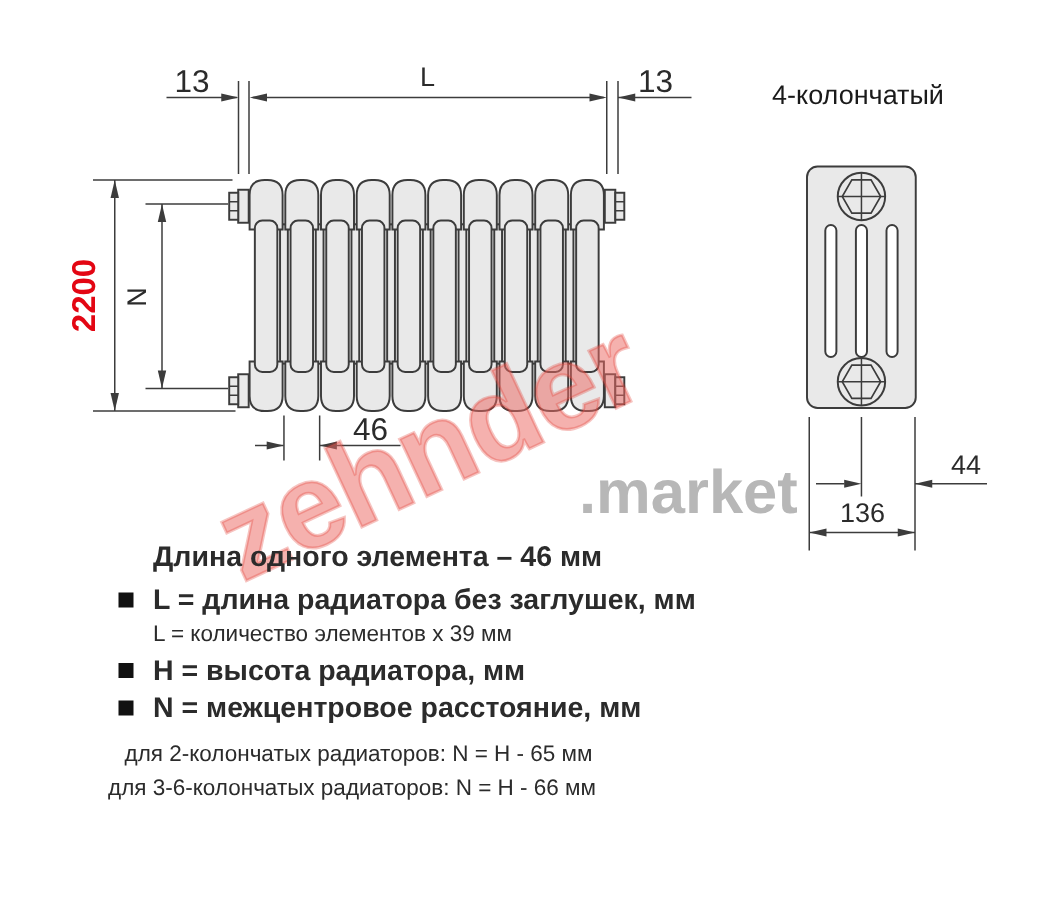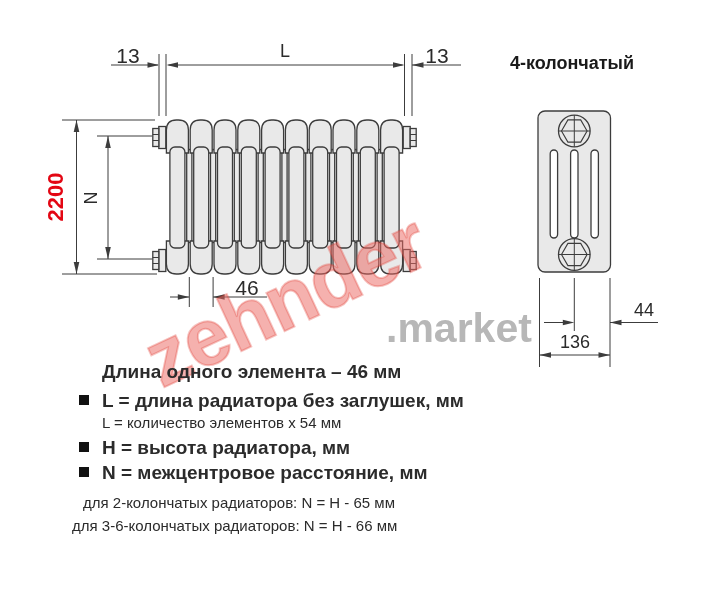--- a/index.html
+++ b/index.html
@@ -23,21 +23,21 @@
   svg.drawing .slot{fill:var(--slot-fill);stroke:var(--line);stroke-width:1.3;}
   svg.drawing .thin{fill:none;stroke:var(--line);stroke-width:1.1;}
   svg.drawing .arr{fill:var(--line);stroke:none;}
   .lbl{
     position:absolute;z-index:4;font-size:21px;line-height:1;white-space:nowrap;
     transform:translate(-50%,-50%);color:var(--text);
   }
   .lbl.big-dim{font-size:18px;}
   .lbl.rot{transform:translate(-50%,-50%) rotate(-90deg);}
   .lbl.red{color:var(--dimension-red);font-weight:700;font-size:22px;}
-  .lbl.title{font-weight:700;font-size:18px;color:#1a1a1a;}
+  .lbl.title{font-weight:400;font-size:18px;color:#1a1a1a;}
   .wm-gray{
     position:absolute;z-index:1;left:386px;top:308px;
     font-size:41px;font-weight:700;color:var(--watermark-gray);
     letter-spacing:0;line-height:1;white-space:nowrap;
   }
   .wm-pink{
     position:absolute;z-index:3;left:150px;top:324px;
     font-size:80px;font-weight:700;line-height:80px;white-space:nowrap;
     color:var(--watermark-pink);
     -webkit-text-stroke:2px var(--watermark-pink-edge);
@@ -214,21 +214,21 @@
   <div class="lbl title" style="left:572px;top:63px">4-колончатый</div>
   <div class="lbl big-dim" style="left:644px;top:310px">44</div>
   <div class="lbl big-dim" style="left:575px;top:342px">136</div>
 
   <div>
     <div class="lg-line lg-large" style="left:102px;top:361px">Длина одного элемента – 46 мм</div>
 
     <div class="bullet" style="left:79px;top:395px"></div>
     <div class="lg-line lg-large" style="left:102px;top:390px">L = длина радиатора без заглушек, мм</div>
 
-    <div class="lg-line lg-small" style="left:102px;top:414px">L = количество элементов x 54 мм</div>
+    <div class="lg-line lg-small" style="left:102px;top:414px">L = количество элементов x 39 мм</div>
 
     <div class="bullet" style="left:79px;top:442px"></div>
     <div class="lg-line lg-large" style="left:102px;top:437px">H = высота радиатора, мм</div>
 
     <div class="bullet" style="left:79px;top:467px"></div>
     <div class="lg-line lg-large" style="left:102px;top:462px">N = межцентровое расстояние, мм</div>
 
     <div class="lg-line lg-small" style="left:83px;top:494px">для 2-колончатых радиаторов: N = H - 65 мм</div>
     <div class="lg-line lg-small" style="left:72px;top:517px">для 3-6-колончатых радиаторов: N = H - 66 мм</div>
   </div>

